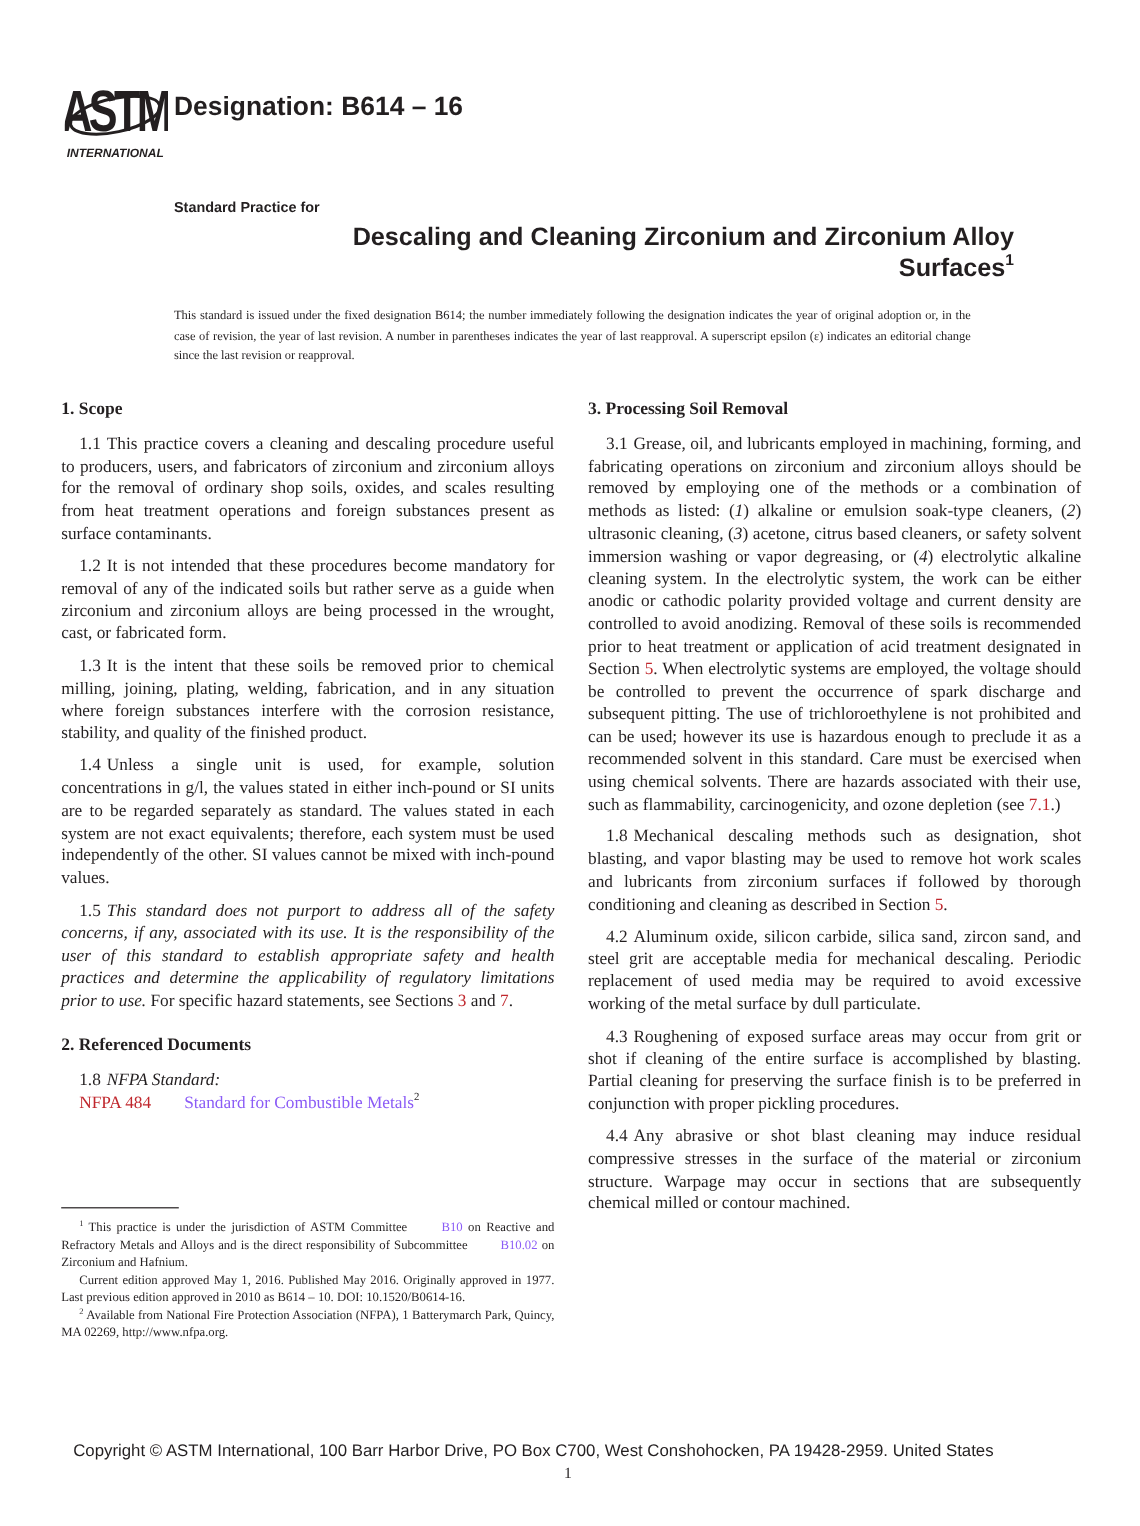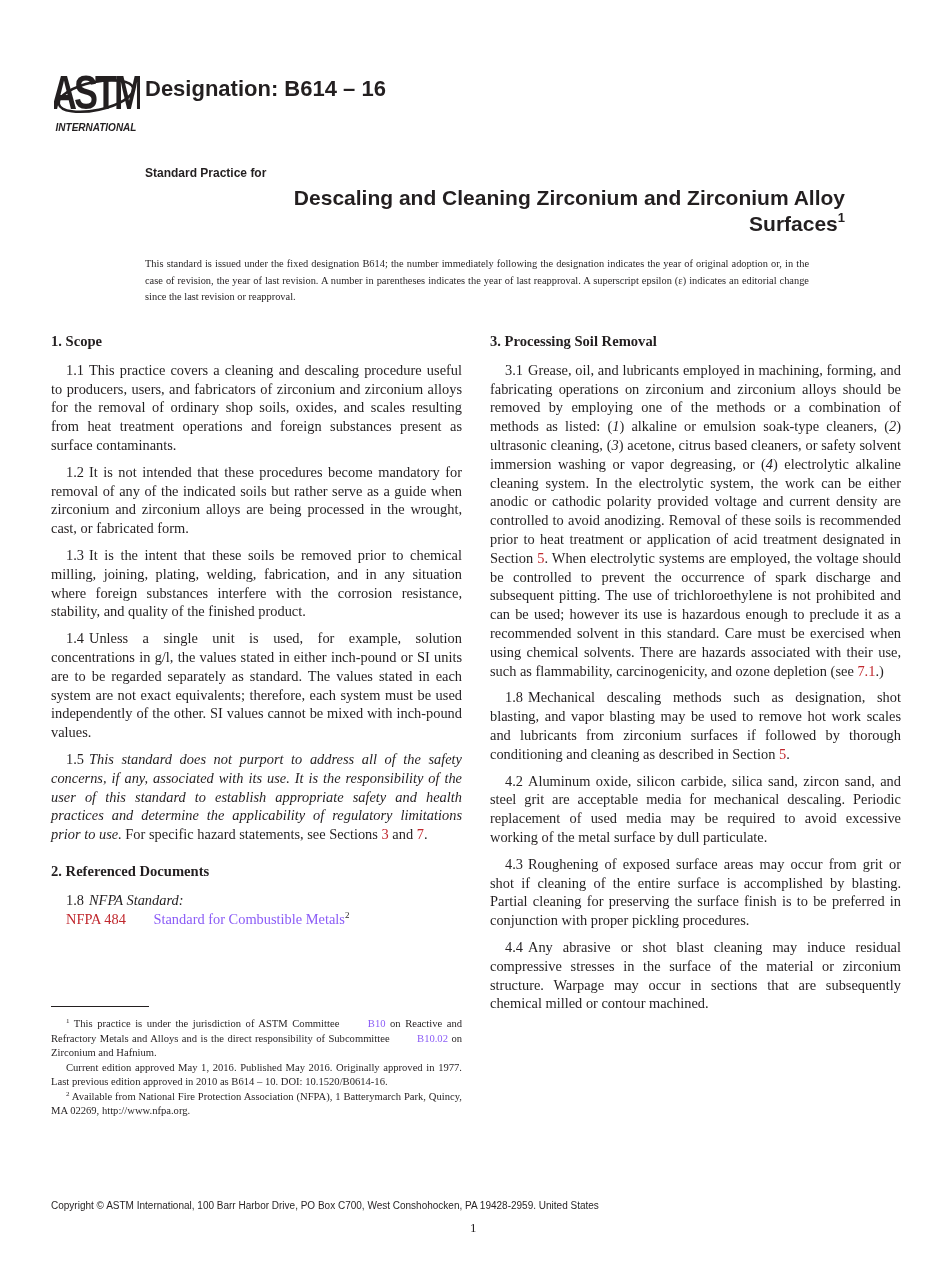--- a/index.html
+++ b/index.html
@@ -27,21 +27,21 @@
   .link-blue { color: #8b5cf6; margin-left: 24px; }
   .refdoc { text-indent: 15px; margin: 0; }
   .refline { margin: 0; padding-left: 15px; }
   .refline sup { font-size: 9px; vertical-align: 6px; line-height: 0; }
 
   .fn-rule { position: absolute; left: 51px; top: 1006px; width: 98px; height: 1px; background: #231f20; }
   .footnotes { position: absolute; left: 51px; top: 1017px; width: 411px; font-family: "Liberation Serif", serif; font-size: 10.6px; line-height: 14.5px; color: #231f20; }
   .fn { text-align: justify; text-indent: 15px; margin: 0; }
   .fn sup { font-size: 7px; vertical-align: 4px; line-height: 0; }
 
-  .copyright { position: absolute; left: 51px; top: 1200px; font-family: "Liberation Sans", sans-serif; font-size: 10px; color: #231f20; }
+  .copyright { position: absolute; left: 61px; top: 1200px; font-family: "Liberation Sans", sans-serif; font-size: 14px; color: #231f20; }
   .pagenum { position: absolute; left: 470px; top: 1220px; font-family: "Liberation Serif", serif; font-size: 13px; color: #231f20; }
 </style>
 </head>
 <body>
 
 <div class="logo">
   <svg width="86" height="76" viewBox="0 0 86 76">
     <ellipse cx="42" cy="38" rx="38" ry="14" fill="none" stroke="#231f20" stroke-width="2.5" transform="rotate(-12 42 38)"></ellipse>
     <text x="42" y="52" text-anchor="middle" font-family="Liberation Sans, sans-serif" font-weight="bold" font-size="36" fill="#231f20" letter-spacing="-3" transform="scale(1,1.35) translate(0,-14)">ASTM</text>
     <text x="42" y="73" text-anchor="middle" font-family="Liberation Sans, sans-serif" font-weight="bold" font-style="italic" font-size="10" fill="#231f20">INTERNATIONAL</text>

